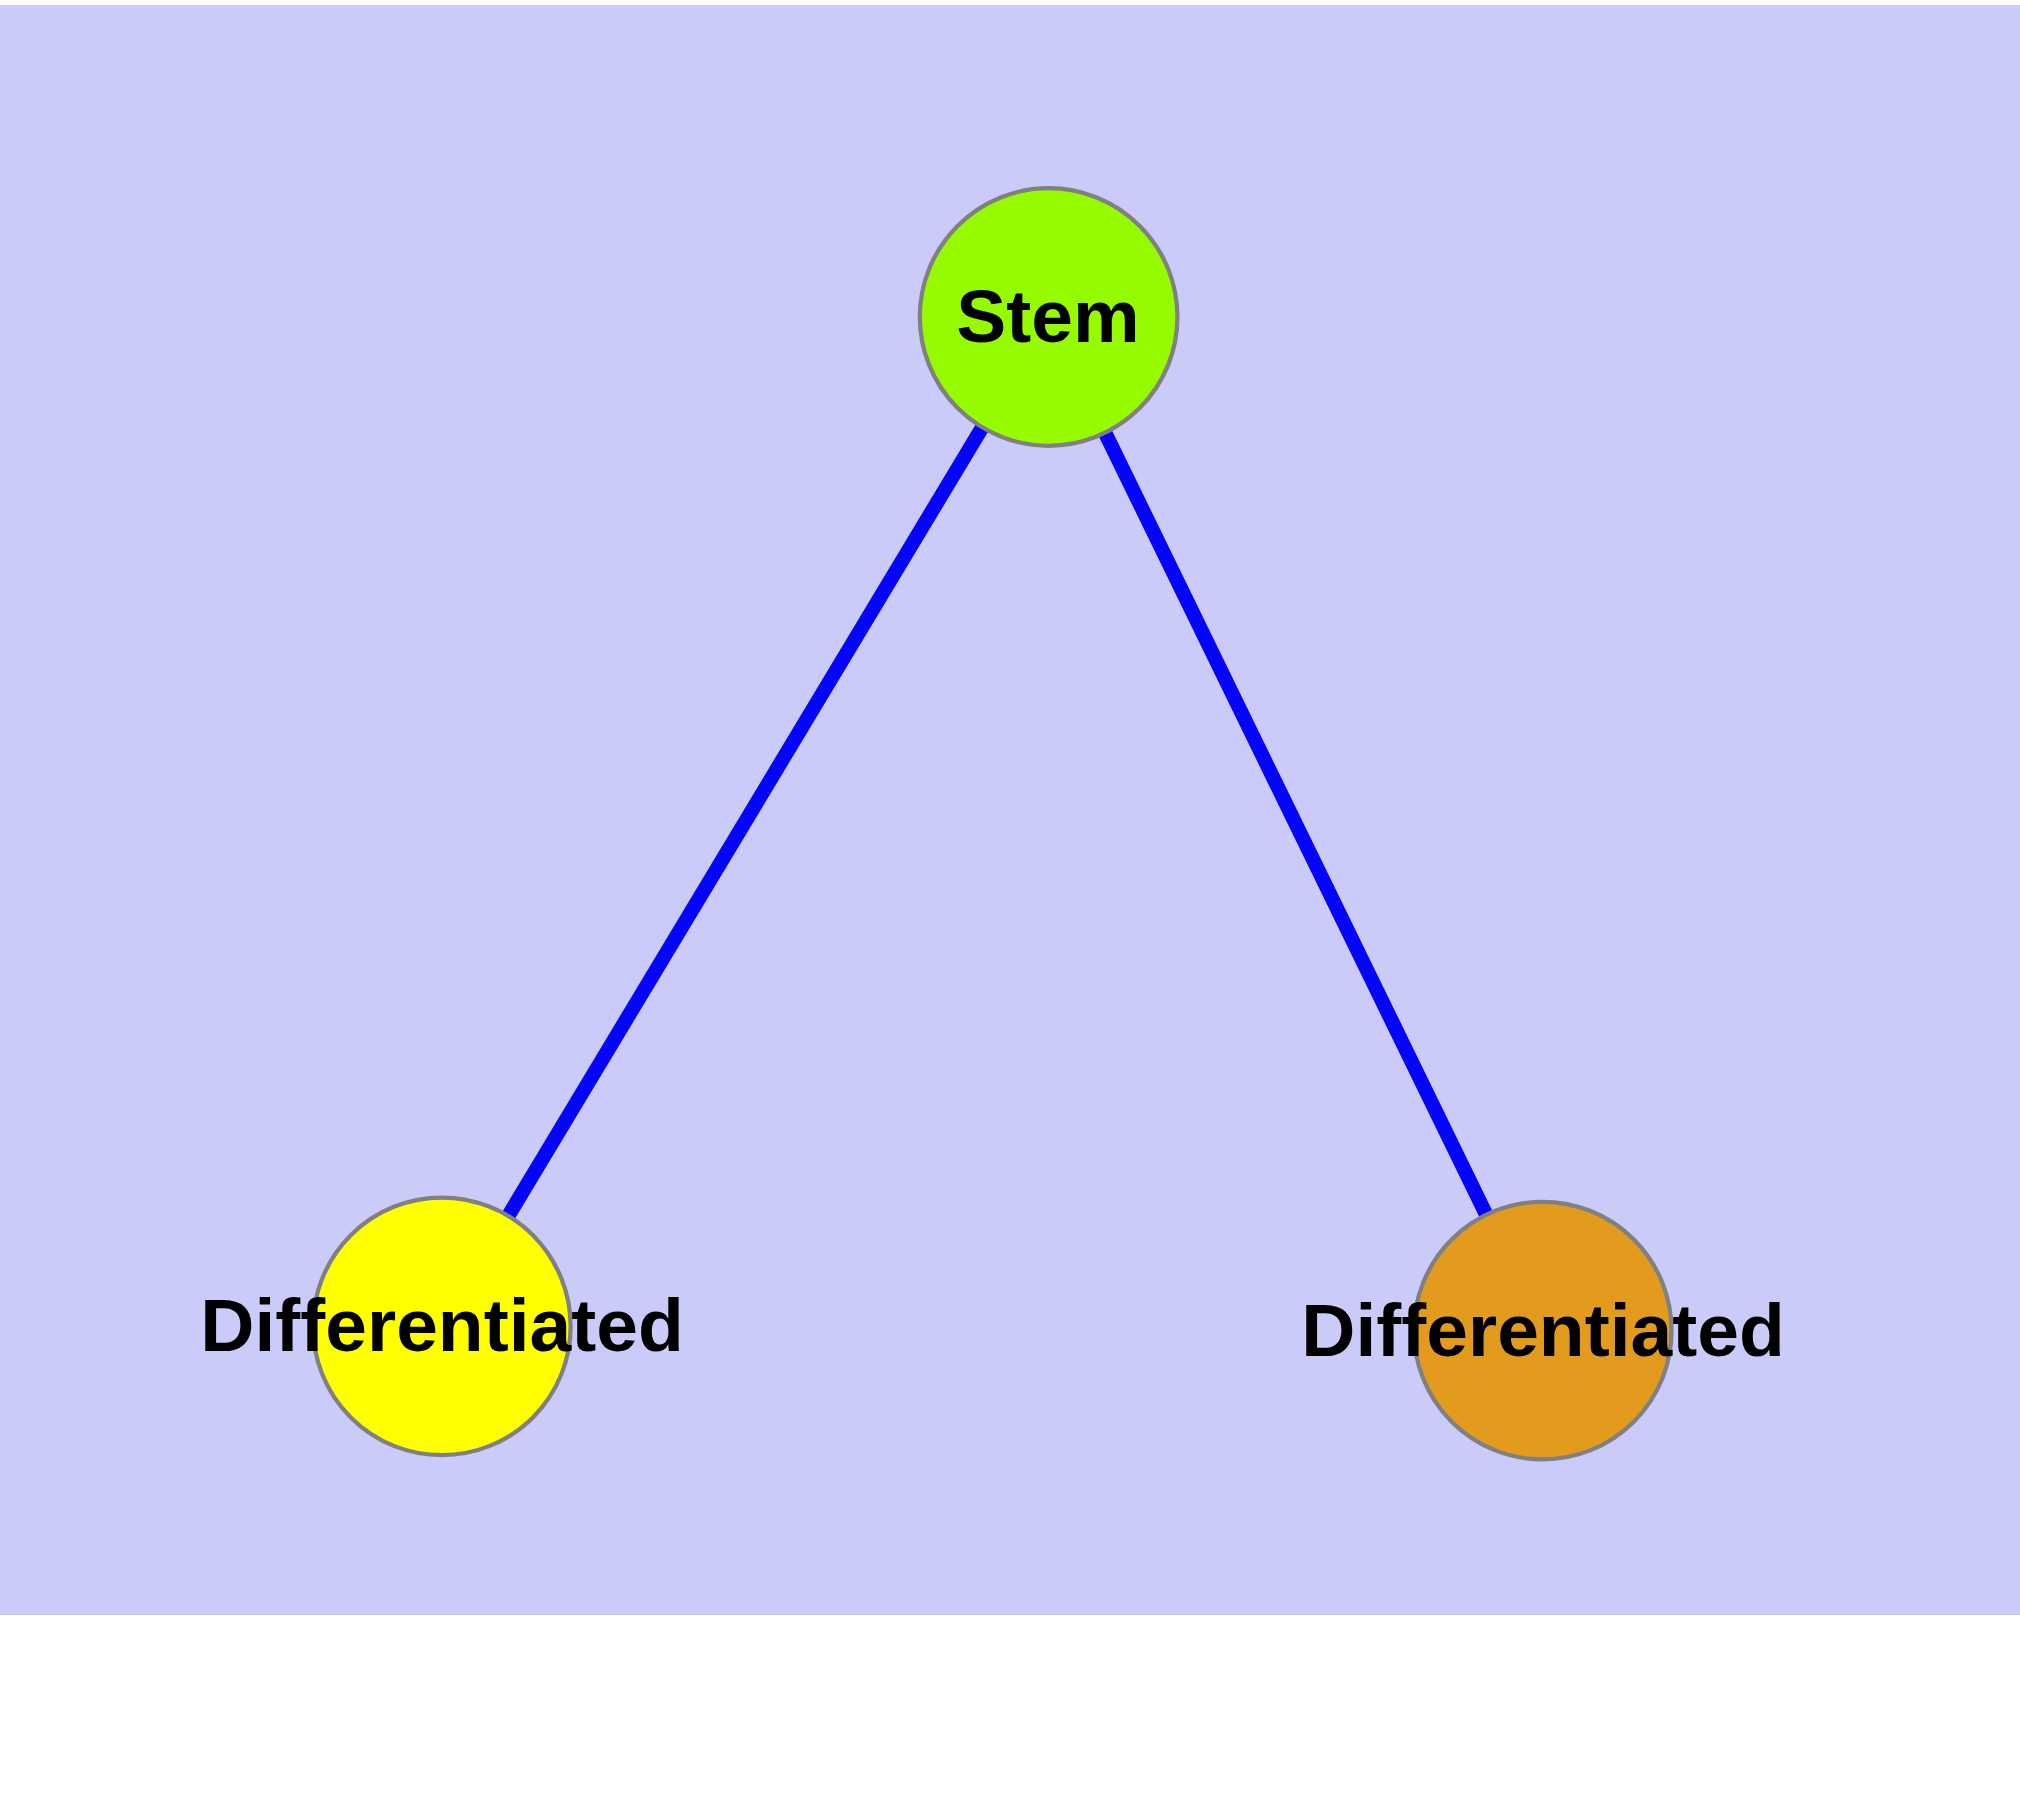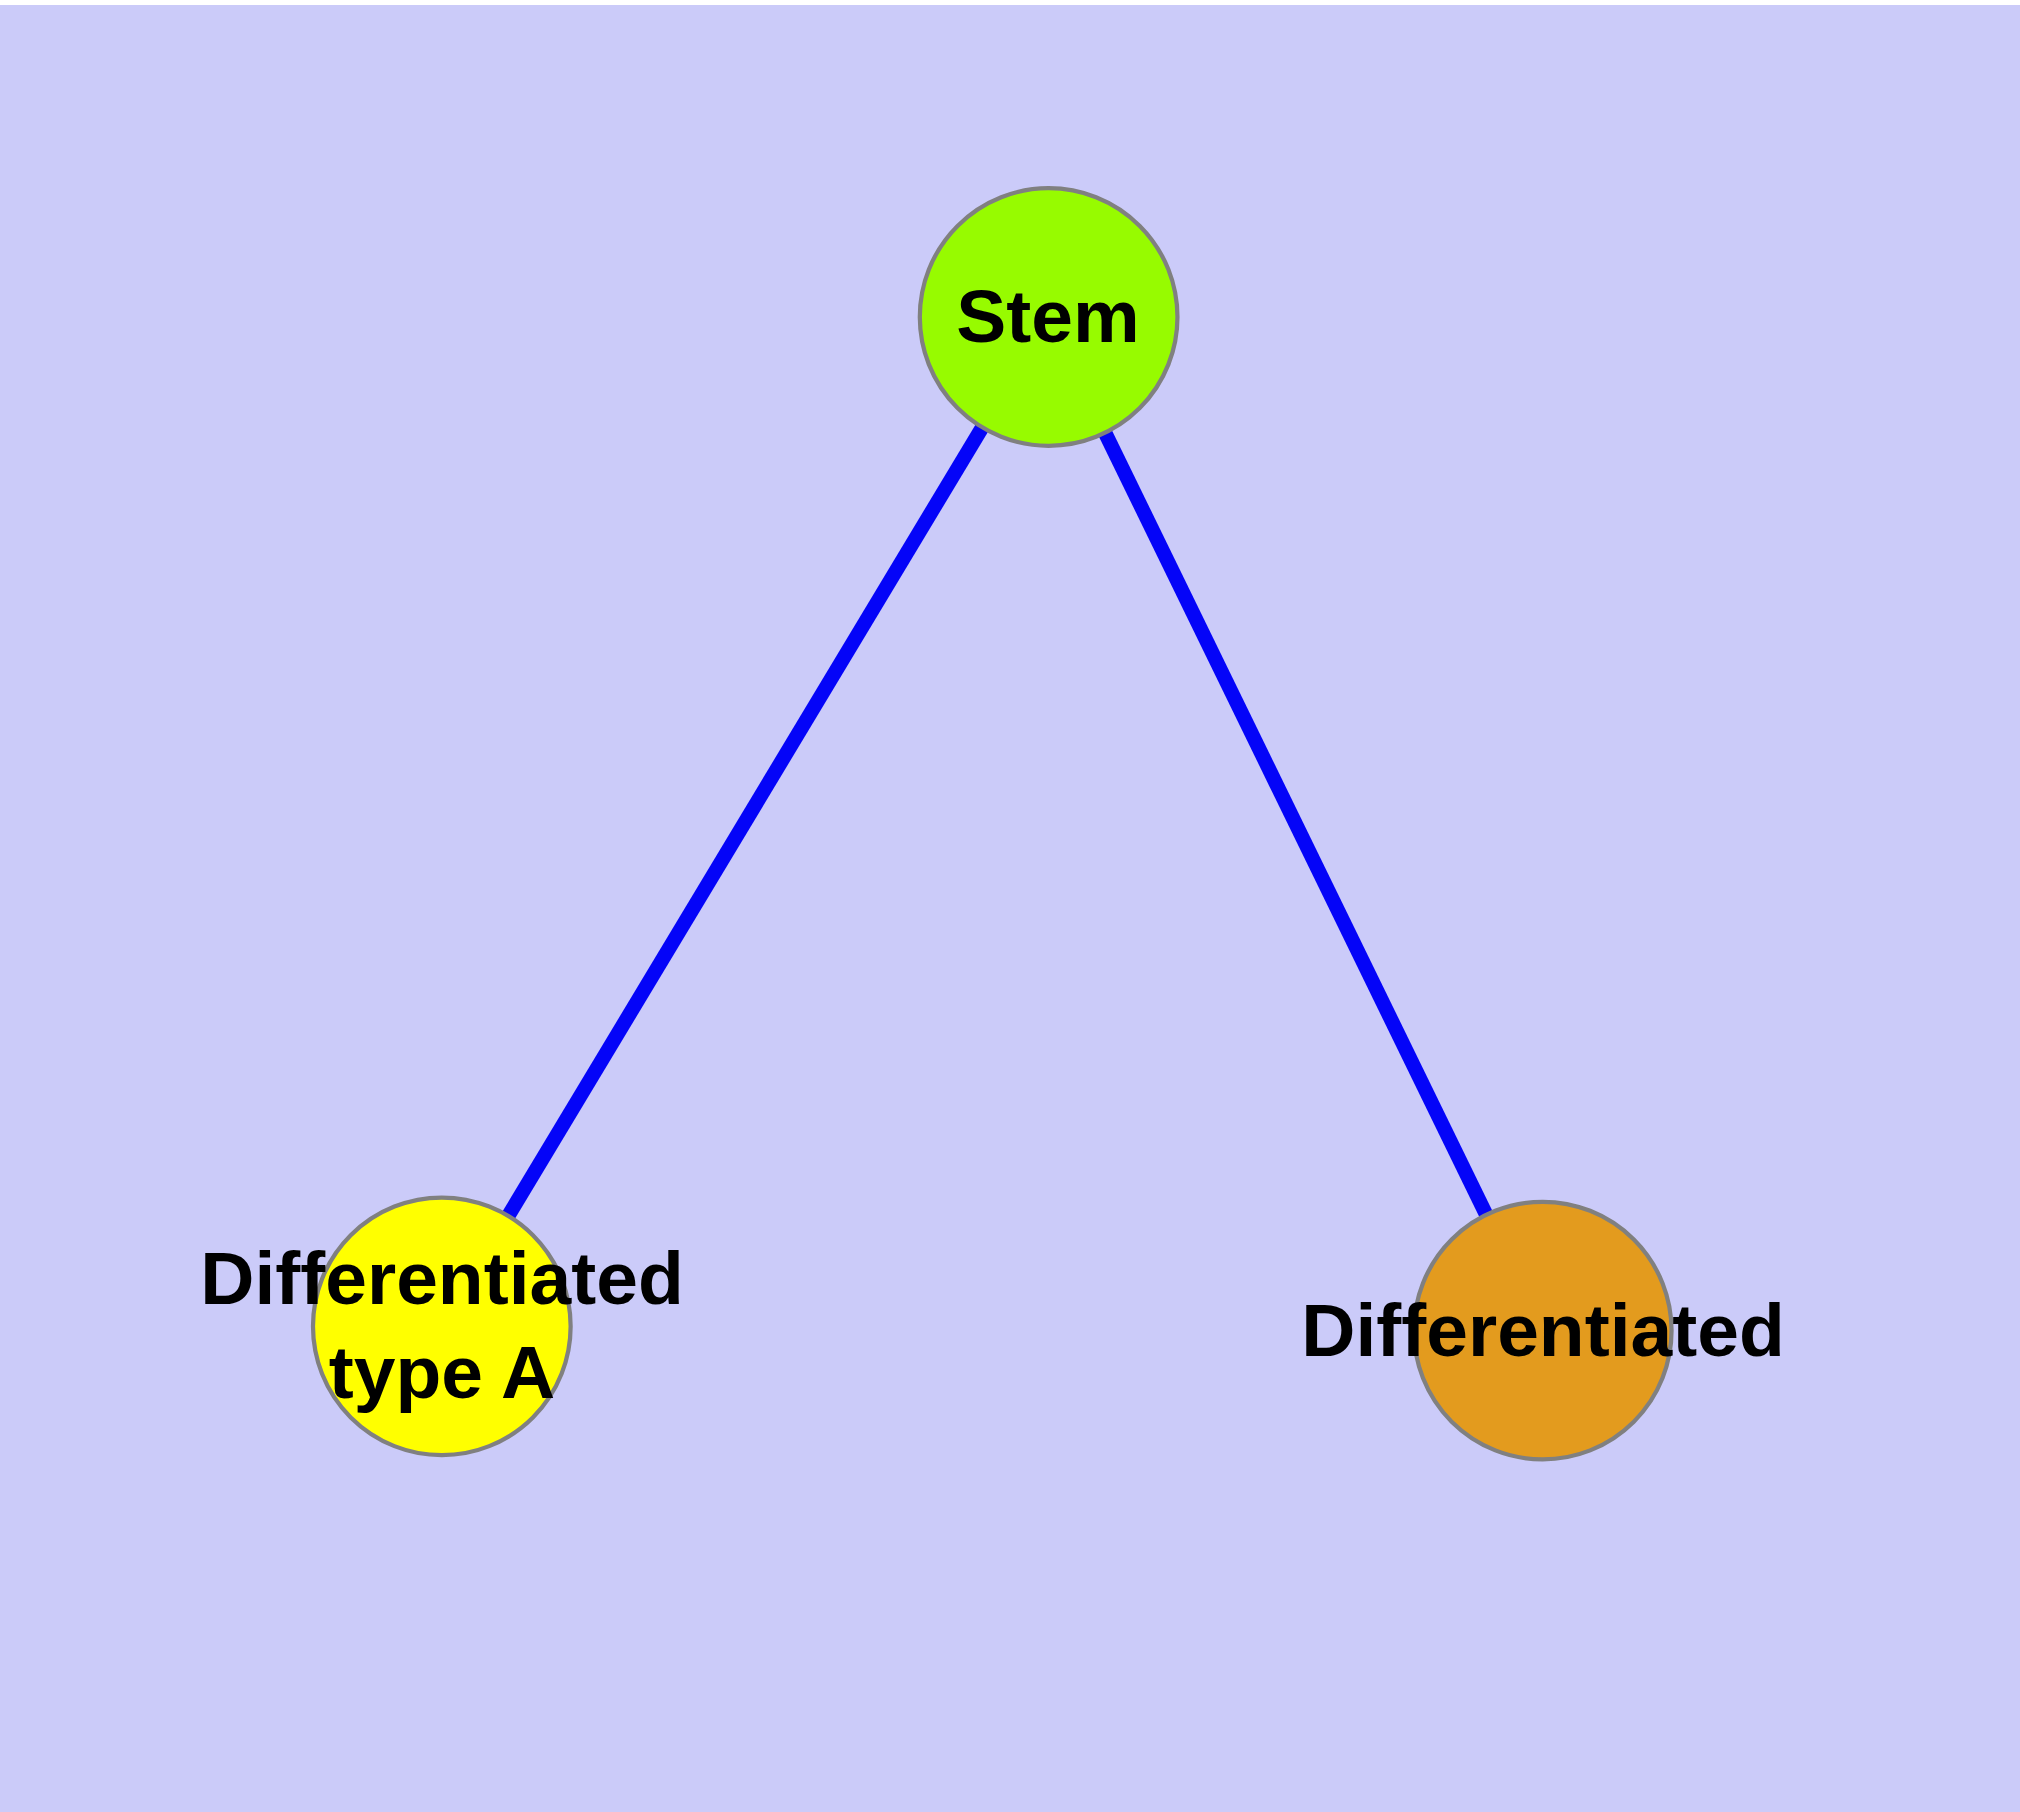--- a/index.html
+++ b/index.html
@@ -32,35 +32,34 @@
     white-space: nowrap;
     pointer-events: none;
   }
   .node-label .label-line {
     display: block;
   }
 </style>
 </head>
 <body>
 
-<div class="canvas" id="canvas" style="width: 2021px; height: 1812px; background: rgb(203, 203, 249);">
+<div class="canvas" id="canvas" style="width: 2021px; height: 1615px; background: rgb(203, 203, 249);">
   <svg class="graph-svg" id="graph-svg" width="2021" height="1812" viewBox="0 0 2384 2138">
       <line x1="1237" y1="374" x2="521" y2="1565" stroke="#0404F8" stroke-width="17"></line>
       <line x1="1237" y1="374" x2="1820" y2="1570" stroke="#0404F8" stroke-width="17"></line>
       <circle cx="1237" cy="374" r="152" fill="#97FB00" stroke="#808080" stroke-width="5"></circle>
       <circle cx="521" cy="1565" r="152" fill="#FFFF00" stroke="#808080" stroke-width="5"></circle>
       <circle cx="1820" cy="1570" r="152" fill="#E39B1E" stroke="#808080" stroke-width="5"></circle>
     </svg>
   <div class="top-margin" id="top-margin" style="height: 5.1px; background: rgb(255, 255, 255);"></div>
   <div id="labels-layer">
       <div class="node-label" style="left: 1048px; top: 317px; font-size: 75px; color: rgb(0, 0, 0);">
         <span class="label-line">Stem</span>
       </div>
       <div class="node-label" style="left: 442px; top: 1326px; font-size: 75px; color: rgb(0, 0, 0);">
         <span class="label-line">Differentiated</span>
-        <span class="label-line">type A</span>
       </div>
       <div class="node-label" style="left: 1543px; top: 1331px; font-size: 75px; color: rgb(0, 0, 0);">
         <span class="label-line">Differentiated</span>
       </div>
     </div>
 </div>
 
 
 </body></html>

